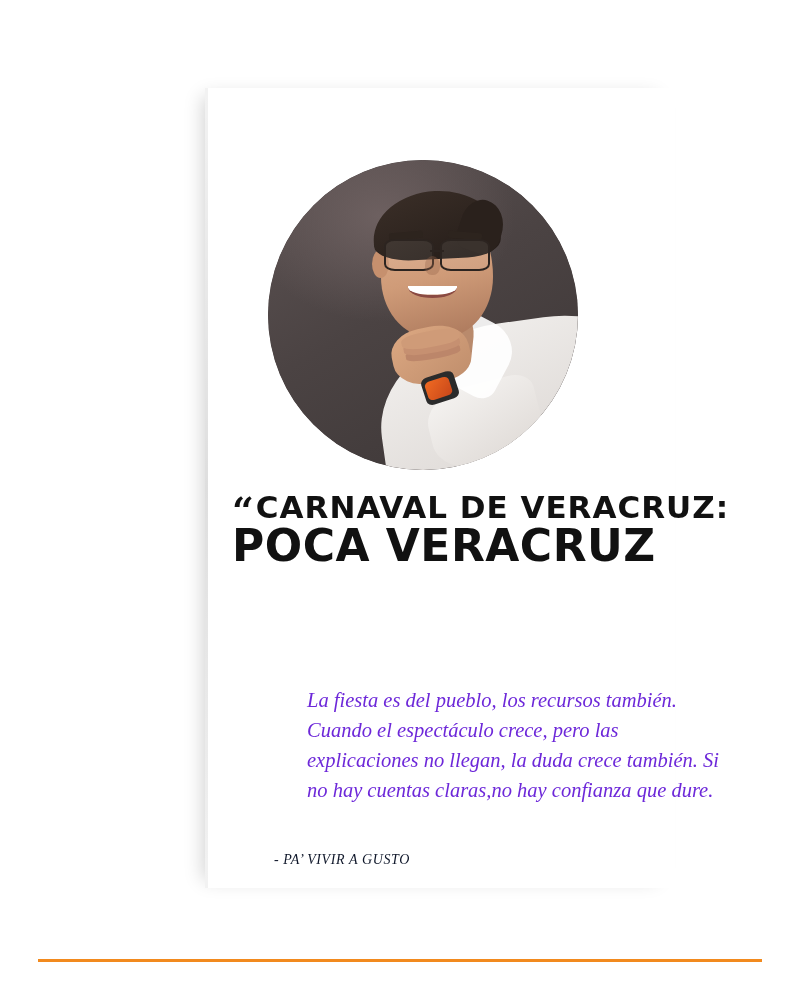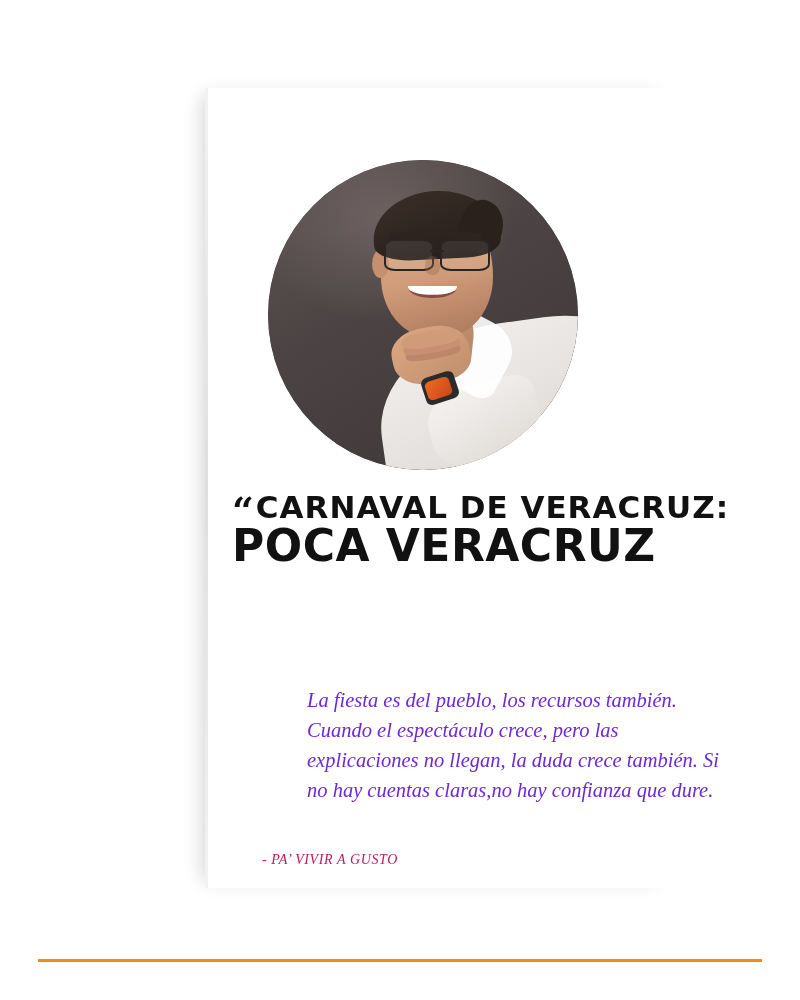--- a/index.html
+++ b/index.html
@@ -273,27 +273,27 @@
     width: 424px;
     font-family: "Liberation Serif", serif;
     font-style: italic;
     font-size: 20.5px;
     line-height: 1.48;
     color: #6d28d9;
     margin-left: 29px;
   }
   .attribution {
     position: absolute;
-    left: 262px;
+    left: 274px;
     top: 852px;
     font-family: "Liberation Serif", serif;
     font-style: italic;
     font-size: 14px;
     letter-spacing: 0.6px;
-    color: #be185d;
+    color: #0f172a;
   }
 
   
   .accent-rule {
     position: absolute;
     left: 38px;
     bottom: 38px;
     width: 724px;
     height: 3px;
     background: #f28a1e;

